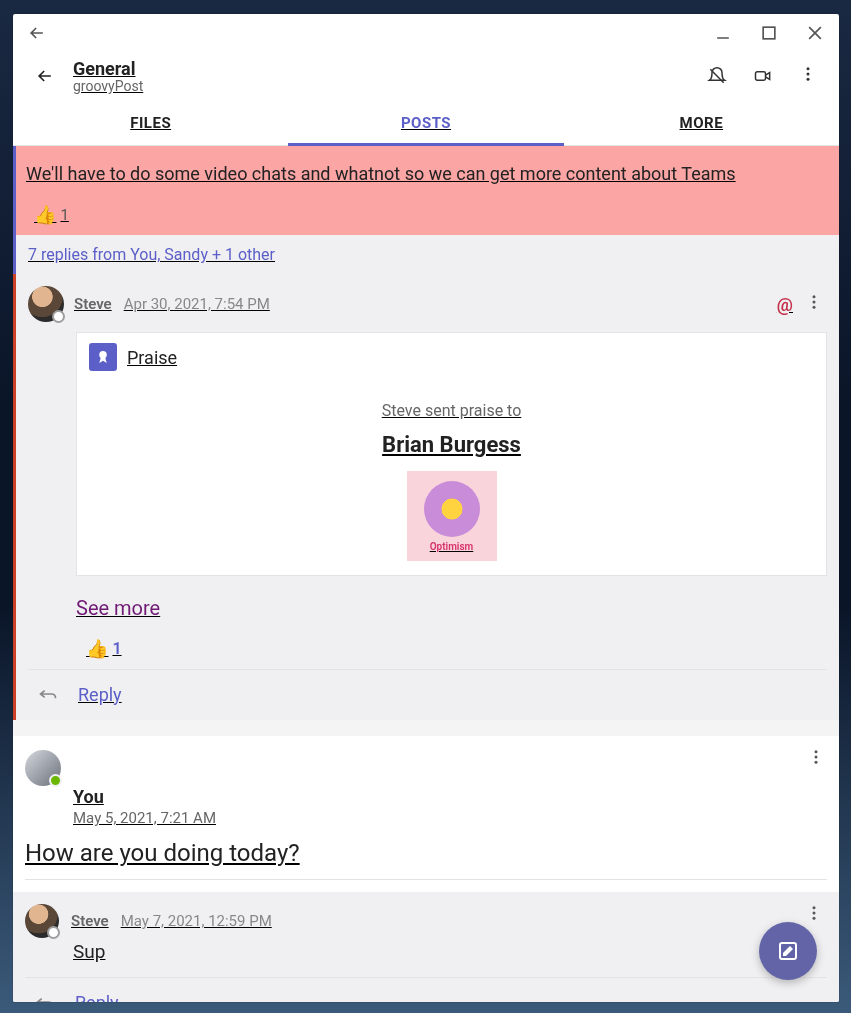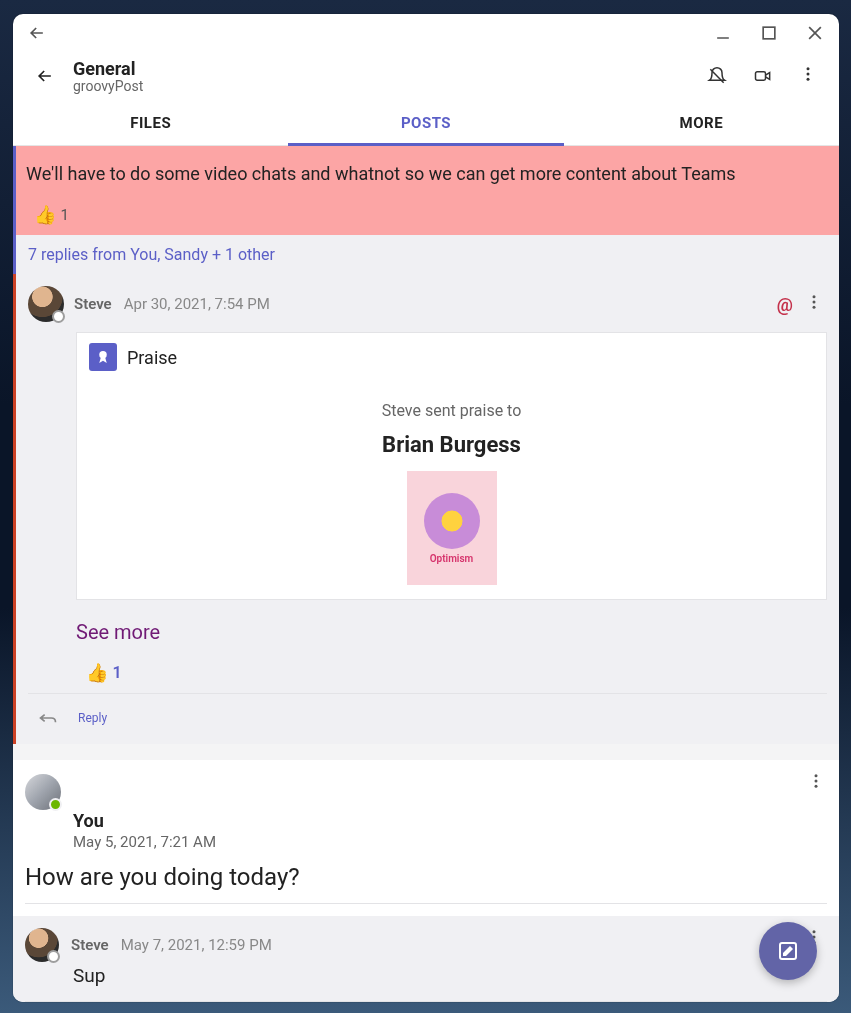--- a/index.html
+++ b/index.html
@@ -12,22 +12,23 @@
     overflow: hidden;
     position: relative;
   }
   .window {
     position: absolute;
     top: 14px; left: 13px; right: 12px; bottom: 11px;
     background: #fff;
     display: flex;
     flex-direction: column;
     box-shadow: 0 0 0 1px rgba(0,0,0,0.08);
-    border-radius: 10px;
+    border-radius: 2px;
     overflow: hidden;
+    text-decoration: underline;
   }
   .titlebar {
     height: 38px;
     display: flex;
     align-items: center;
     justify-content: space-between;
     padding: 0 10px 0 10px;
   }
   .titlebar .left, .titlebar .right { display: flex; align-items: center; gap: 18px; }
   .icon-btn { width: 28px; height: 28px; display: inline-flex; align-items: center; justify-content: center; cursor: pointer; color: #555; }
@@ -122,21 +123,21 @@
   .praise-head { display:flex; align-items:center; gap:10px; padding: 10px 12px 4px 12px; }
   .praise-icon {
     width: 28px; height: 28px; background: #5b5fc7; border-radius: 3px;
     display:flex; align-items:center; justify-content:center; color:#fff;
   }
   .praise-icon svg { width: 18px; height: 18px; }
   .praise-title { font-size: 18px; color: #222; }
   .praise-sub { text-align:center; margin-top: 26px; font-size: 16px; color: #666; }
   .praise-name { text-align:center; margin-top: 12px; font-size: 22px; font-weight: 700; color: #222; }
   .badge-frame {
-    width: 90px; height: 114px; margin: 14px auto 0 auto;
+    width: 90px; height: 90px; margin: 14px auto 0 auto;
     background: #f9d4db;
     display:flex; flex-direction:column; align-items:center; justify-content:center;
   }
   .badge-circle {
     width: 56px; height: 56px; border-radius: 50%;
     background: radial-gradient(circle at 50% 50%, #ffd23f 0 26%, #c88cd8 27% 100%);
   }
   .badge-label { font-size: 10px; color: #d6336c; margin-top: 4px; font-weight: 600; }
 
   .see-more { margin: 20px 0 2px 48px; }
@@ -146,21 +147,21 @@
   .reply-reactions .emoji { font-size: 18px; }
   .reply-reactions .cnt { color: #5b5fc7; font-weight: 600; }
 
   .reply-action {
     display:flex; align-items:center; gap:16px;
     padding: 10px 0 4px 6px;
     border-top: 1px solid #e3e3e6;
     margin-top: 10px;
   }
   .reply-action .arrow { color: #888; }
-  .reply-link { color: #5b5fc7; font-size: 12px; cursor:pointer; }
+  .reply-link { color: #5b5fc7; font-size: 18px; cursor:pointer; }
 
   .post {
     background: #fff;
     margin-top: 16px;
     padding: 14px 12px 12px 12px;
     position: relative;
   }
   .post-head { display:flex; align-items:flex-start; gap:12px; }
   .post-head .texts { display:flex; flex-direction:column; }
   .post-head .name { font-size: 18px; font-weight: 700; color: #222; margin-top: 36px; }

